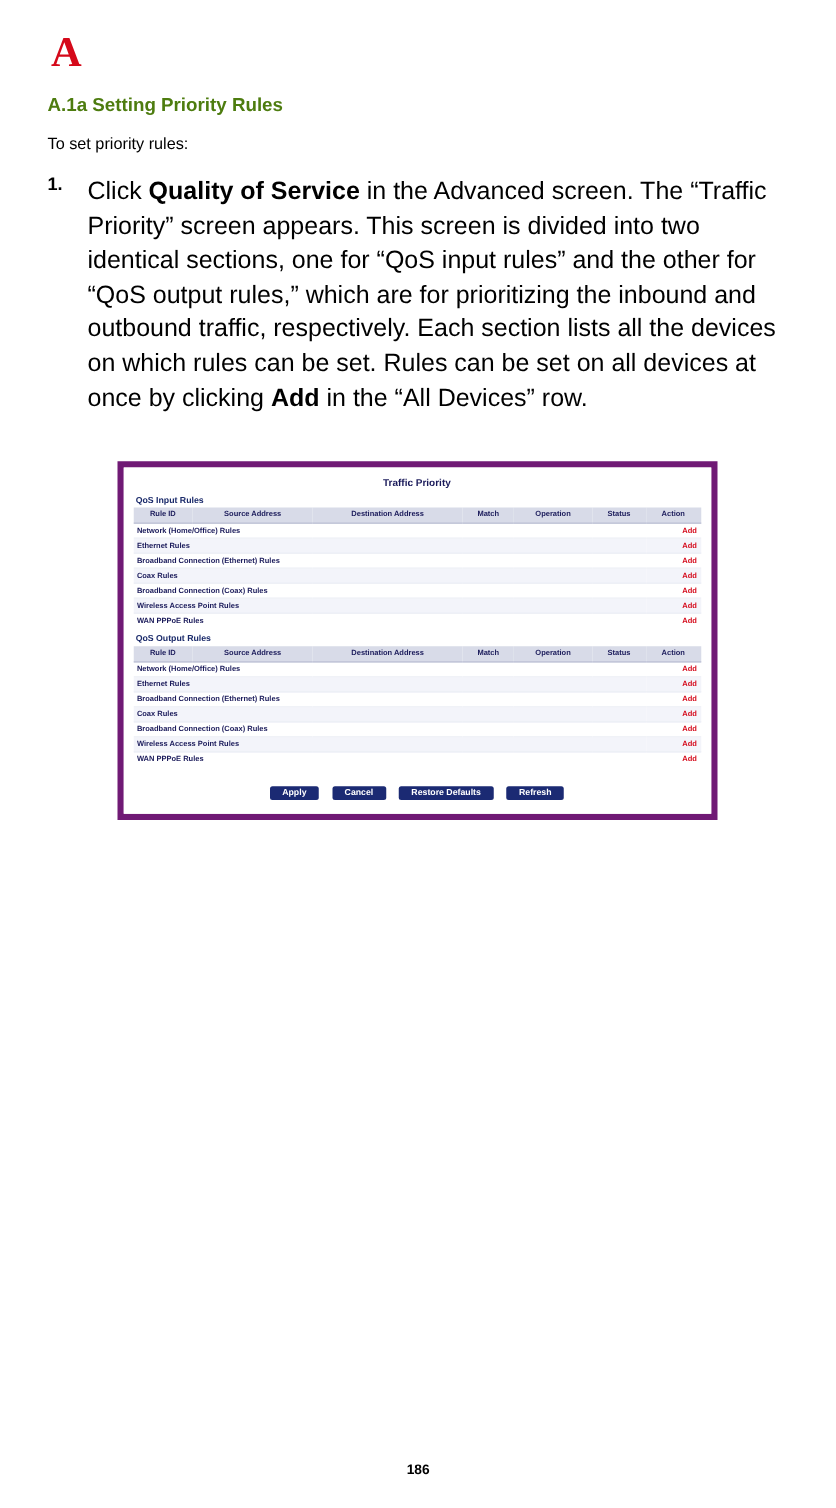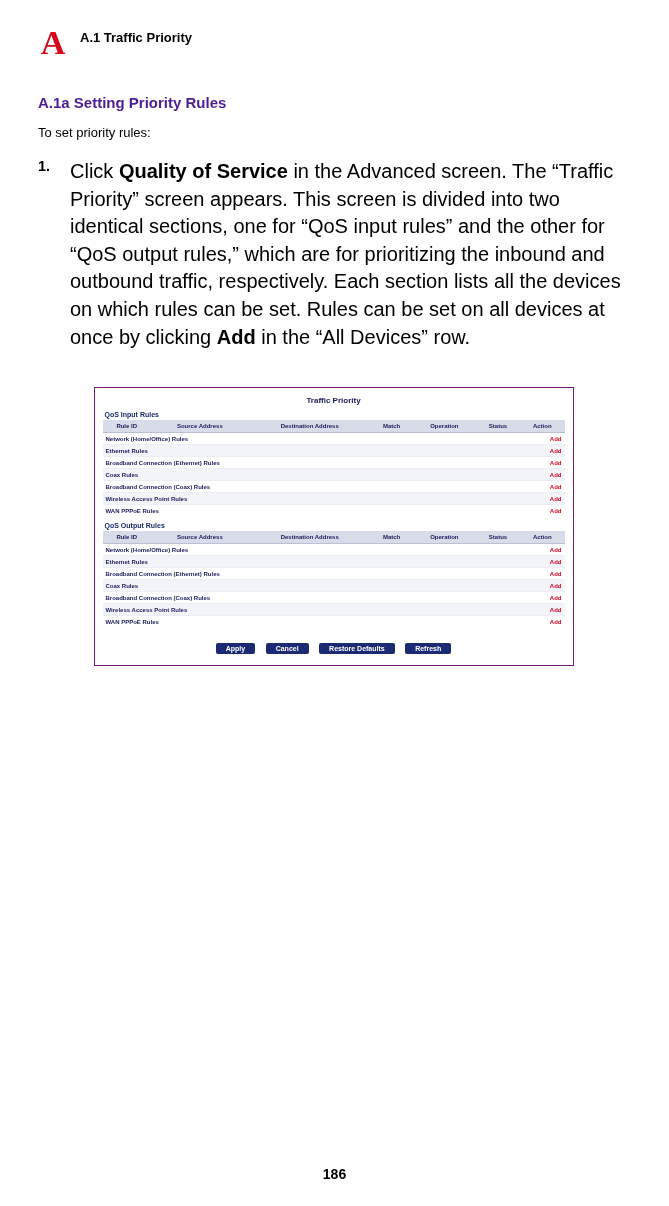--- a/index.html
+++ b/index.html
@@ -19,33 +19,33 @@
     font-weight: 800;
     color: #d5091a;
     line-height: 1;
     width: 30px;
     text-align: center;
   }
   .hdr-texts { padding-top: 2px; }
   .chapter-title { font-size: 15px; font-weight: 700; font-style: italic; letter-spacing: .2px; }
   .chapter-sub { font-size: 13px; font-weight: 700; margin-top: 2px; }
   .section-heading {
-    color: #4c1d95;
+    color: #4d7c0f;
     font-size: 15px;
     font-weight: 700;
-    margin-top: 34px;
+    margin-top: 16px;
   }
   .intro-line { font-size: 13px; margin-top: 14px; }
   .step { display: flex; gap: 10px; margin-top: 18px; }
   .step-num { font-size: 14.5px; font-weight: 700; min-width: 22px; }
   .step-body { font-size: 20px; line-height: 1.38; }
   .step-body b { font-weight: 700; }
 
   
-  .fig-wrap { margin: 36px auto 0 auto; width: 480px; border: 1px solid #701a75; }
+  .fig-wrap { margin: 36px auto 0 auto; width: 480px; border: 5px solid #701a75; }
   .fig-inner { background: #fff; padding: 6px 8px 10px 8px; font-family: Arial, sans-serif; }
   .fig-title { text-align: center; font-size: 8px; font-weight: 700; color: #1a1a5a; margin: 2px 0 6px 0; }
   .sect-label { font-size: 7px; font-weight: 700; color: #1a2a6a; margin: 6px 0 2px 2px; }
   .tbl { width: 100%; border-collapse: collapse; font-size: 6px; color: #1a1a5a; }
   .tbl th {
     background: #d8dbe8;
     font-weight: 700;
     text-align: center;
     padding: 3px 2px;
     border-bottom: 1px solid #bcc0d4;
@@ -63,31 +63,30 @@
     font-weight: 700;
     padding: 2px 10px;
     margin: 0 3px;
     border-radius: 2px;
   }
   .page-num {
     position: absolute;
     bottom: 24px;
     left: 0; right: 0;
     text-align: center;
-    font-size: 14px;
+    font-size: 11px;
     font-weight: 700;
   }
 </style>
 </head>
 <body>
 
 <div class="hdr-row">
   <div class="big-a">A</div>
   <div class="hdr-texts">
-    <div class="chapter-sub">A.1  Traffic Priority</div>
   </div>
 </div>
 
 <div class="section-heading">A.1a  Setting Priority Rules</div>
 
 <div class="intro-line">To set priority rules:</div>
 
 <div class="step">
   <div class="step-num">1.</div>
   <div class="step-body">

